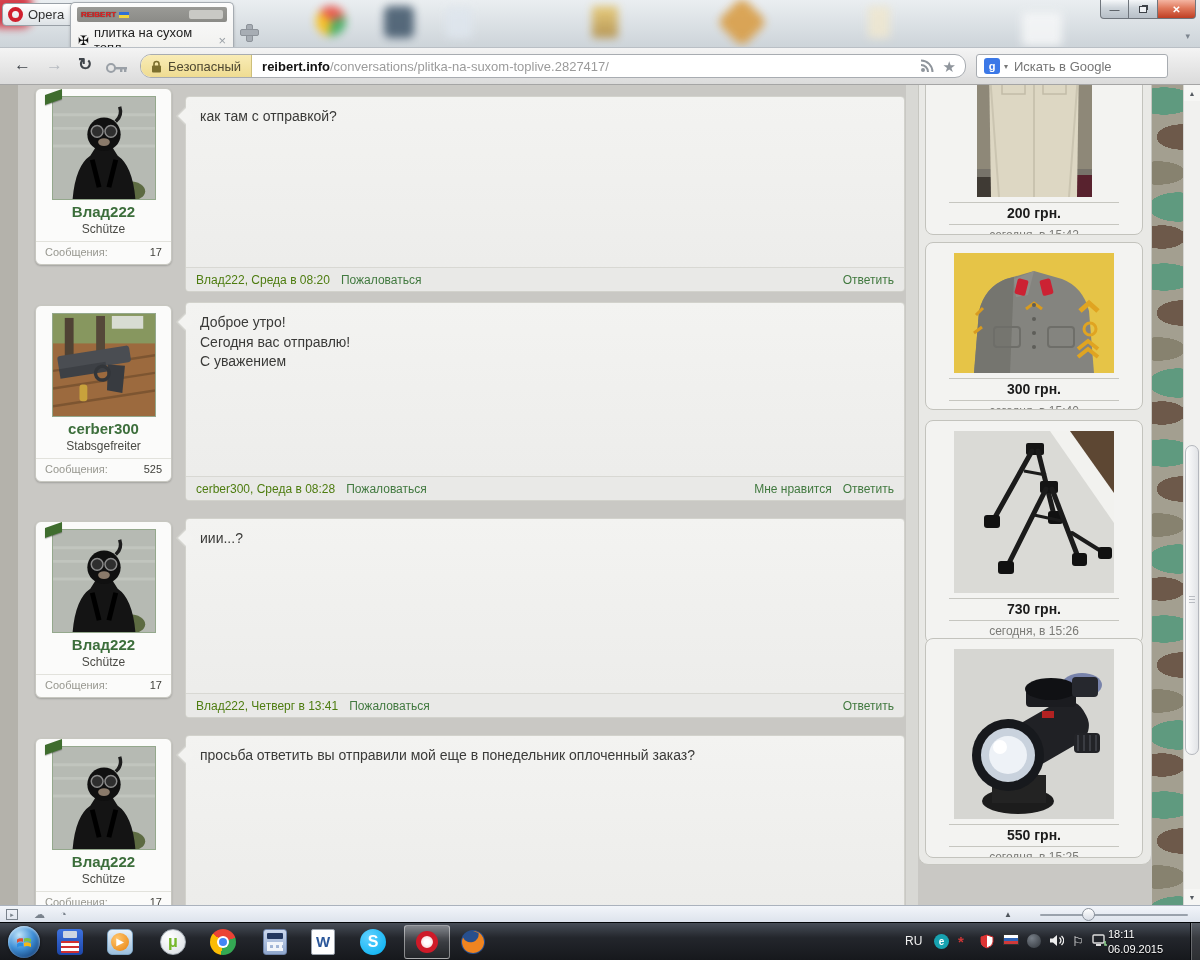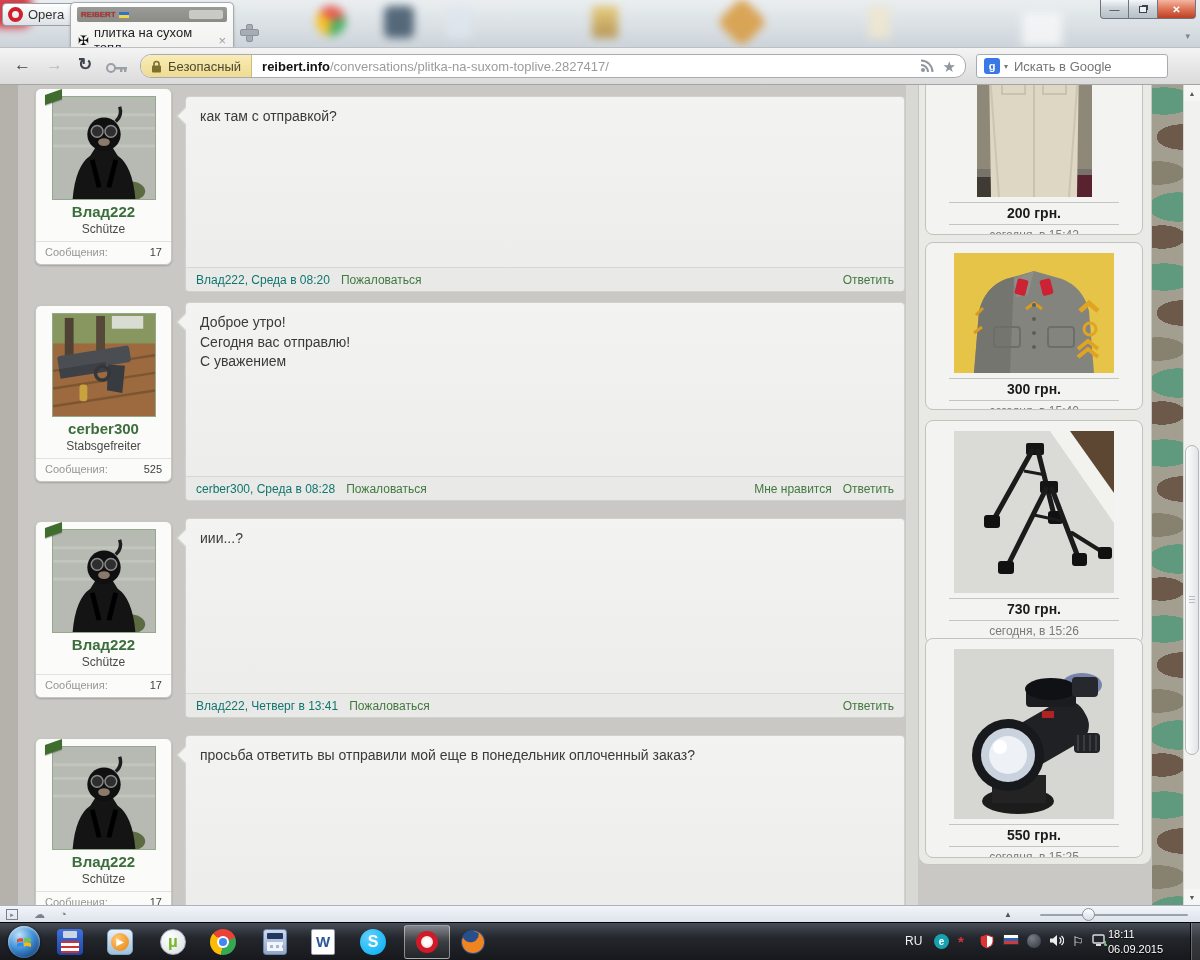--- a/index.html
+++ b/index.html
@@ -22,21 +22,21 @@
   .blob{position:absolute;filter:blur(4px);opacity:.85}
   .opera-btn{position:absolute;left:2px;top:3px;height:23px;display:flex;align-items:center;gap:5px;
     padding:0 12px 0 5px;background:linear-gradient(#ffffff,#dde2e6);border:1px solid #99a0a7;
     border-radius:4px;font-size:13px;color:#333}
   .opera-o{width:15px;height:15px;border:4px solid #d0202e;border-radius:50%}
   .tab{position:absolute;left:70px;top:2px;width:164px;height:46px;
     background:linear-gradient(#fdfdfd,#f1f1ef);border:1px solid #a6acb2;border-bottom:none;
     border-radius:5px 5px 0 0;box-shadow:0 1px 3px rgba(0,0,0,.2)}
   .tab-preview{margin:4px 6px 0;height:15px;background:linear-gradient(#9a9a96,#8b8b87);
     border-radius:2px;display:flex;align-items:center;padding:0 4px;gap:3px}
-  .tab-brand{color:#e32424;font-weight:normal;font-size:8px;line-height:8px;text-shadow:0 0 1px #222}
+  .tab-brand{color:#e32424;font-weight:bold;font-size:8px;line-height:8px;text-shadow:0 0 1px #222}
   .tab-flag{width:10px;height:6px;background:linear-gradient(#2f6fd6 0 50%,#f2d43c 50%)}
   .tab-prev-block{margin-left:auto;width:34px;height:9px;background:#c9c9c5;border-radius:2px}
   .tab-row{display:flex;align-items:center;gap:5px;padding:3px 7px 0;font-size:13px;color:#222}
   .tab-fav{font-size:13px;color:#111}
   .tab-close{margin-left:auto;color:#9aa0a6;font-size:13px;cursor:default}
   .newtab{position:absolute;left:240px;top:24px;width:18px;height:16px;position:absolute}
   .newtab:before,.newtab:after{content:"";position:absolute;background:#a7adb4;border:1px solid #8d939a}
   .newtab:before{left:6px;top:0;width:5px;height:16px;border-radius:2px}
   .newtab:after{left:0;top:5px;width:17px;height:5px;border-radius:2px}
   .winbtns{position:absolute;right:4px;top:0;display:flex}
@@ -90,21 +90,21 @@
   .msgrow{margin-top:5px;border-top:1px solid #e2e2dc;display:flex;justify-content:space-between;
     padding:4px 9px 6px;font-size:11px;color:#97978f}
   .msgcount{color:#3f3f3a}
   .bubble{position:absolute;left:185px;width:720px;background:linear-gradient(#f3f3f1,#ececea);
     border:1px solid #d2d2cc;border-radius:4px}
   .arrow{position:absolute;left:-7px;top:13px;width:12px;height:12px;background:#f3f3f1;
     border-left:1px solid #d2d2cc;border-bottom:1px solid #d2d2cc;transform:rotate(45deg)}
   .msgtext{padding:10px 14px;font-size:14px;color:#3a3a38;line-height:1.4}
   .bfoot{position:absolute;left:0;right:0;bottom:0;height:24px;background:#e9e9e7;border-top:1px solid #d8d8d3;
     border-radius:0 0 4px 4px;display:flex;align-items:center;padding:0 10px;font-size:12px}
-  .meta{color:#0f766e}
+  .meta{color:#4d7c0f}
   .glink{color:#41793f;margin-left:11px;cursor:pointer}
   .rightlinks{margin-left:auto;display:flex}
 
   
   .sidebar-panel{position:absolute;left:918px;top:-8px;width:234px;height:788px;background:#e9e9e6;
     border:1px solid #c6c6c0;border-radius:0 0 10px 10px}
   .scard{position:absolute;left:925px;width:218px;background:#f3f3f1;border:1px solid #c3c3bd;
     border-radius:8px;text-align:center;overflow:hidden}
   .scard svg{display:block;margin:0 auto}
   .price{display:block;margin:5px auto 0;width:170px;border-top:1px solid #c6c6c0;

